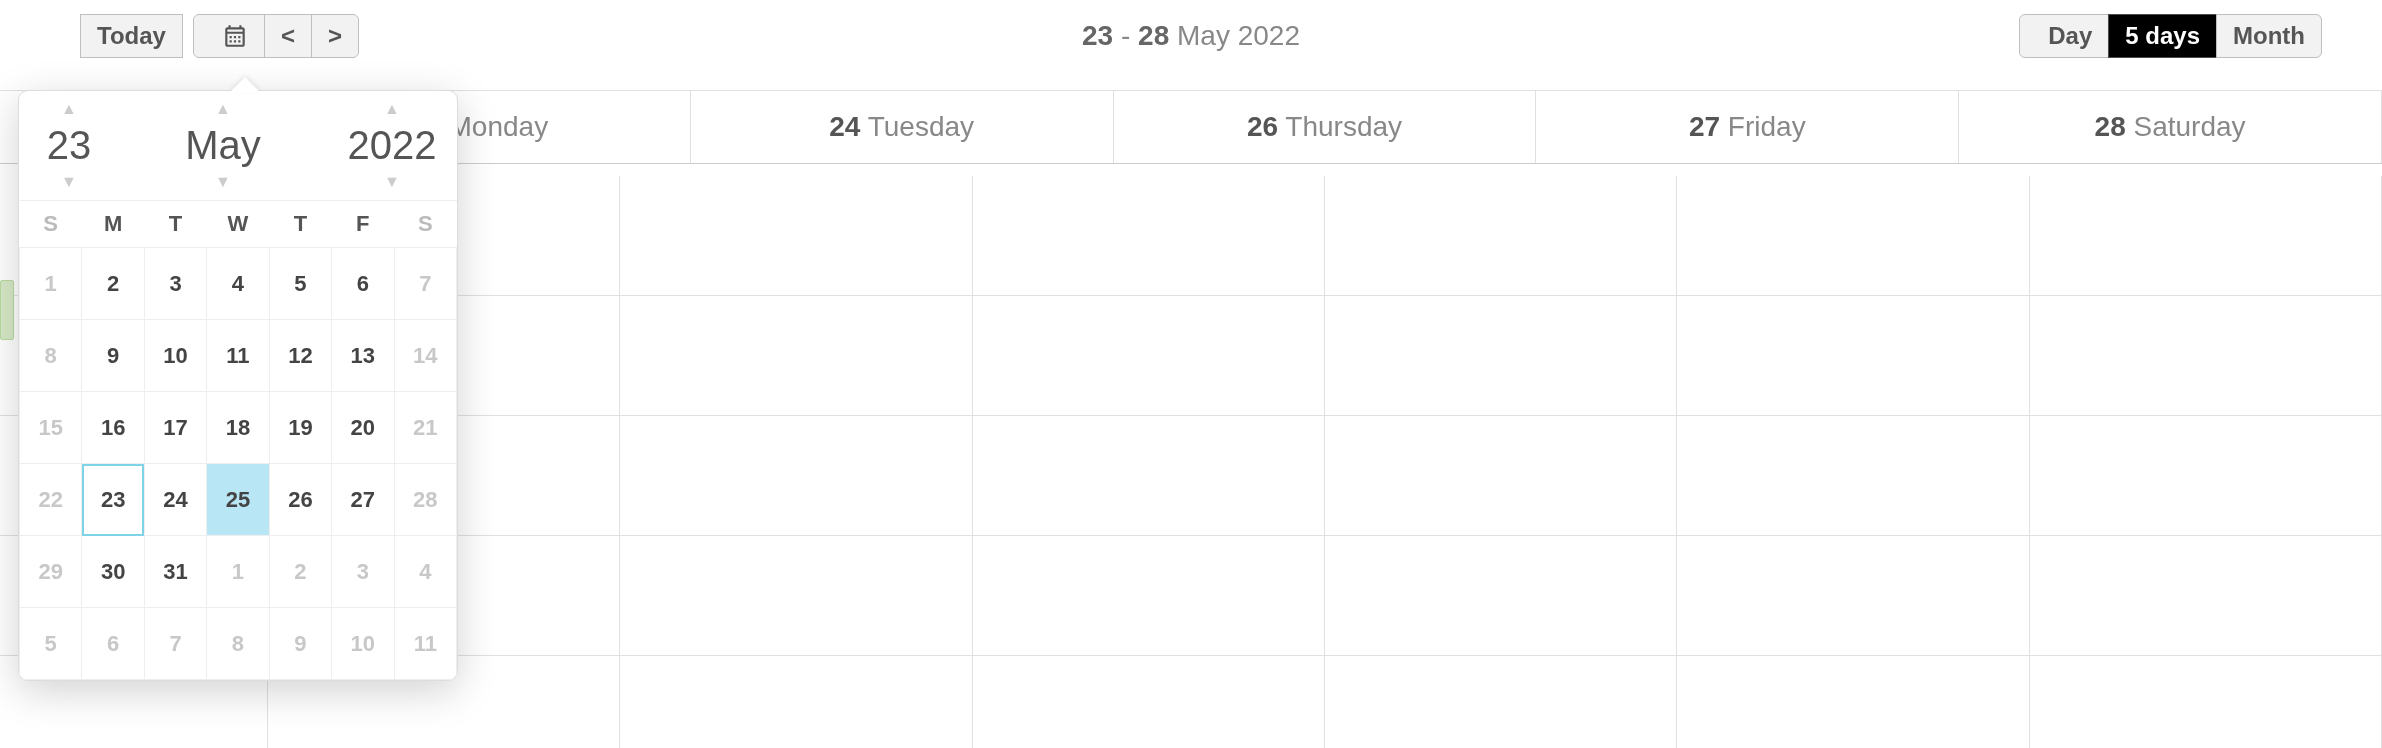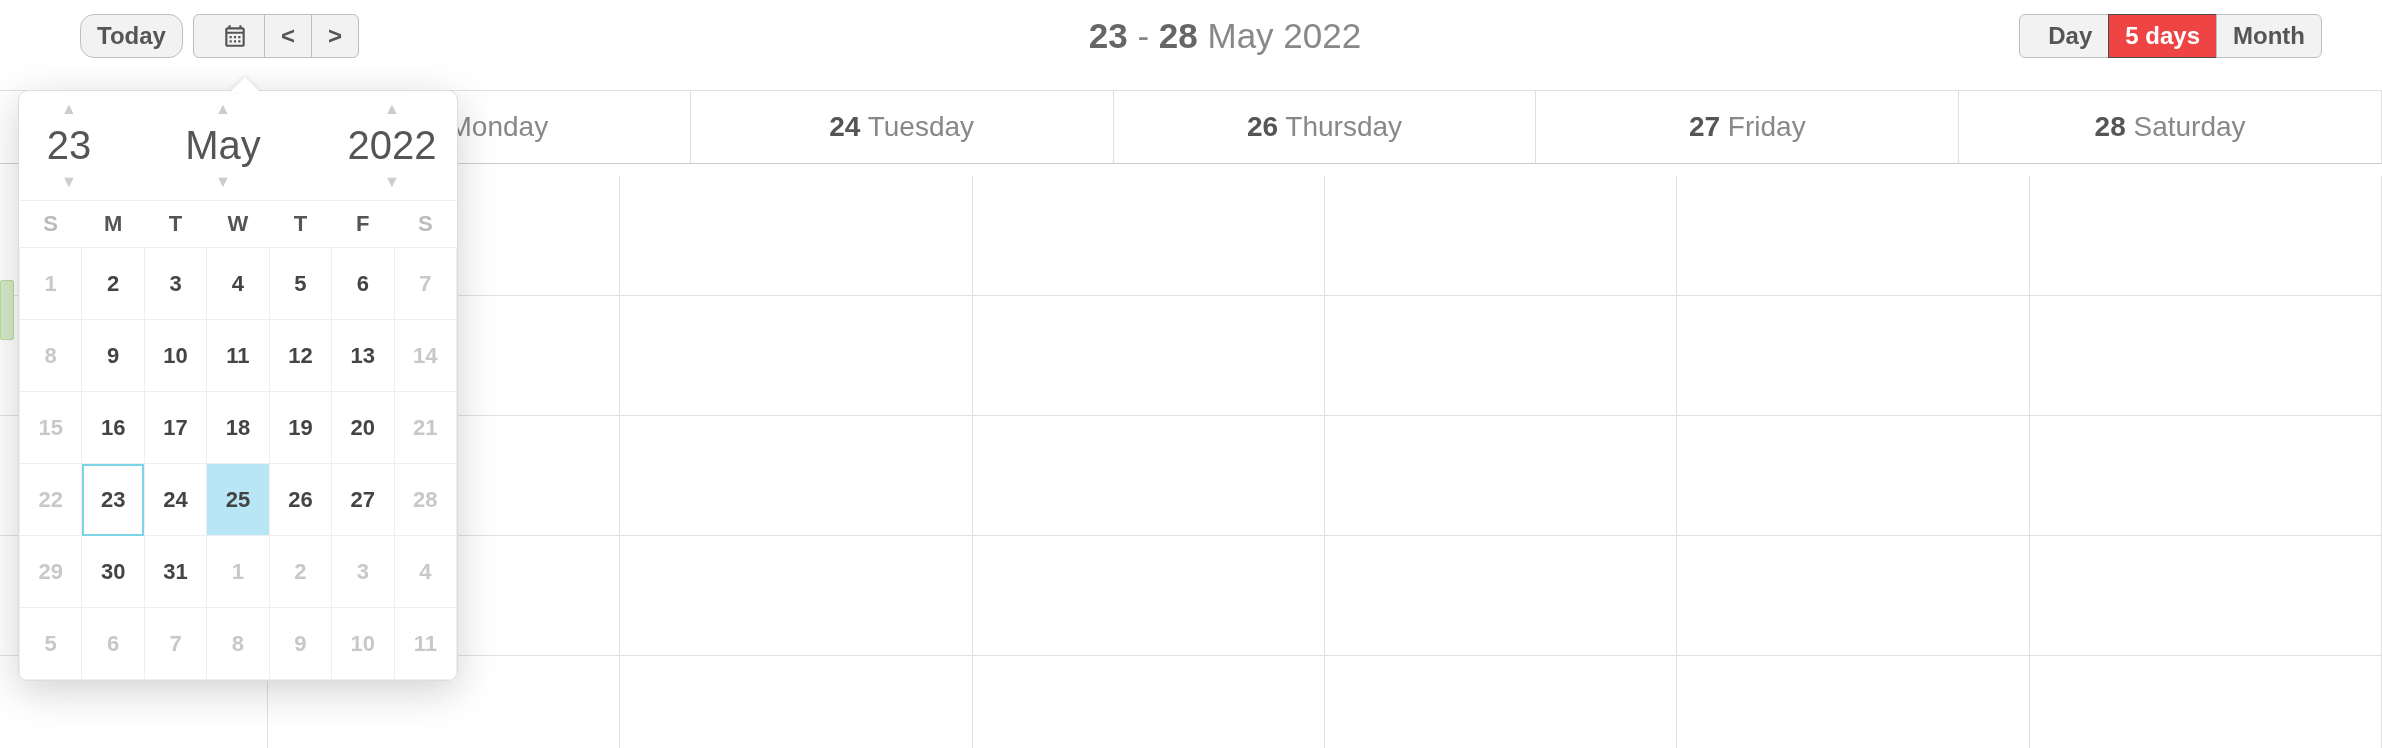--- a/index.html
+++ b/index.html
@@ -17,21 +17,21 @@
   .toolbar {
     display: flex;
     align-items: center;
     padding: 10px 60px 10px 80px;
     position: relative;
     height: 72px;
   }
   .btn {
     background: #f2f2f2;
     border: 1px solid #bfbfbf;
-    border-radius: 14px;
+    border-radius: 0;
     padding: 8px 16px;
     font-size: 24px;
     font-weight: 600;
     color: #555;
     cursor: pointer;
     display: inline-flex;
     align-items: center;
     justify-content: center;
     height: 44px;
   }
@@ -40,33 +40,32 @@
     margin-left: 10px;
   }
   .btn-group .btn {
     border-radius: 0;
     margin-left: -1px;
   }
   .btn-group .btn:first-child { border-radius: 6px 0 0 6px; margin-left: 0; padding-left: 28px; }
   .btn-group .btn:last-child { border-radius: 0 6px 6px 0; }
 
   .btn.active {
-    background: #ef4444;
+    background: #000000;
     color: #fff;
     border-color: #4a4a4a;
   }
 
   .title {
     position: absolute;
     left: 50%;
     transform: translateX(-50%);
-    font-size: 35px;
+    font-size: 28px;
     color: #888;
     white-space: nowrap;
-    margin-left: 34px;
   }
   .title .range-start, .title .range-end { font-weight: 700; color: #666; }
 
   .view-group {
     margin-left: auto;
   }
 
   
   .cal-icon-svg { width: 26px; height: 26px; fill: #555; }
 

